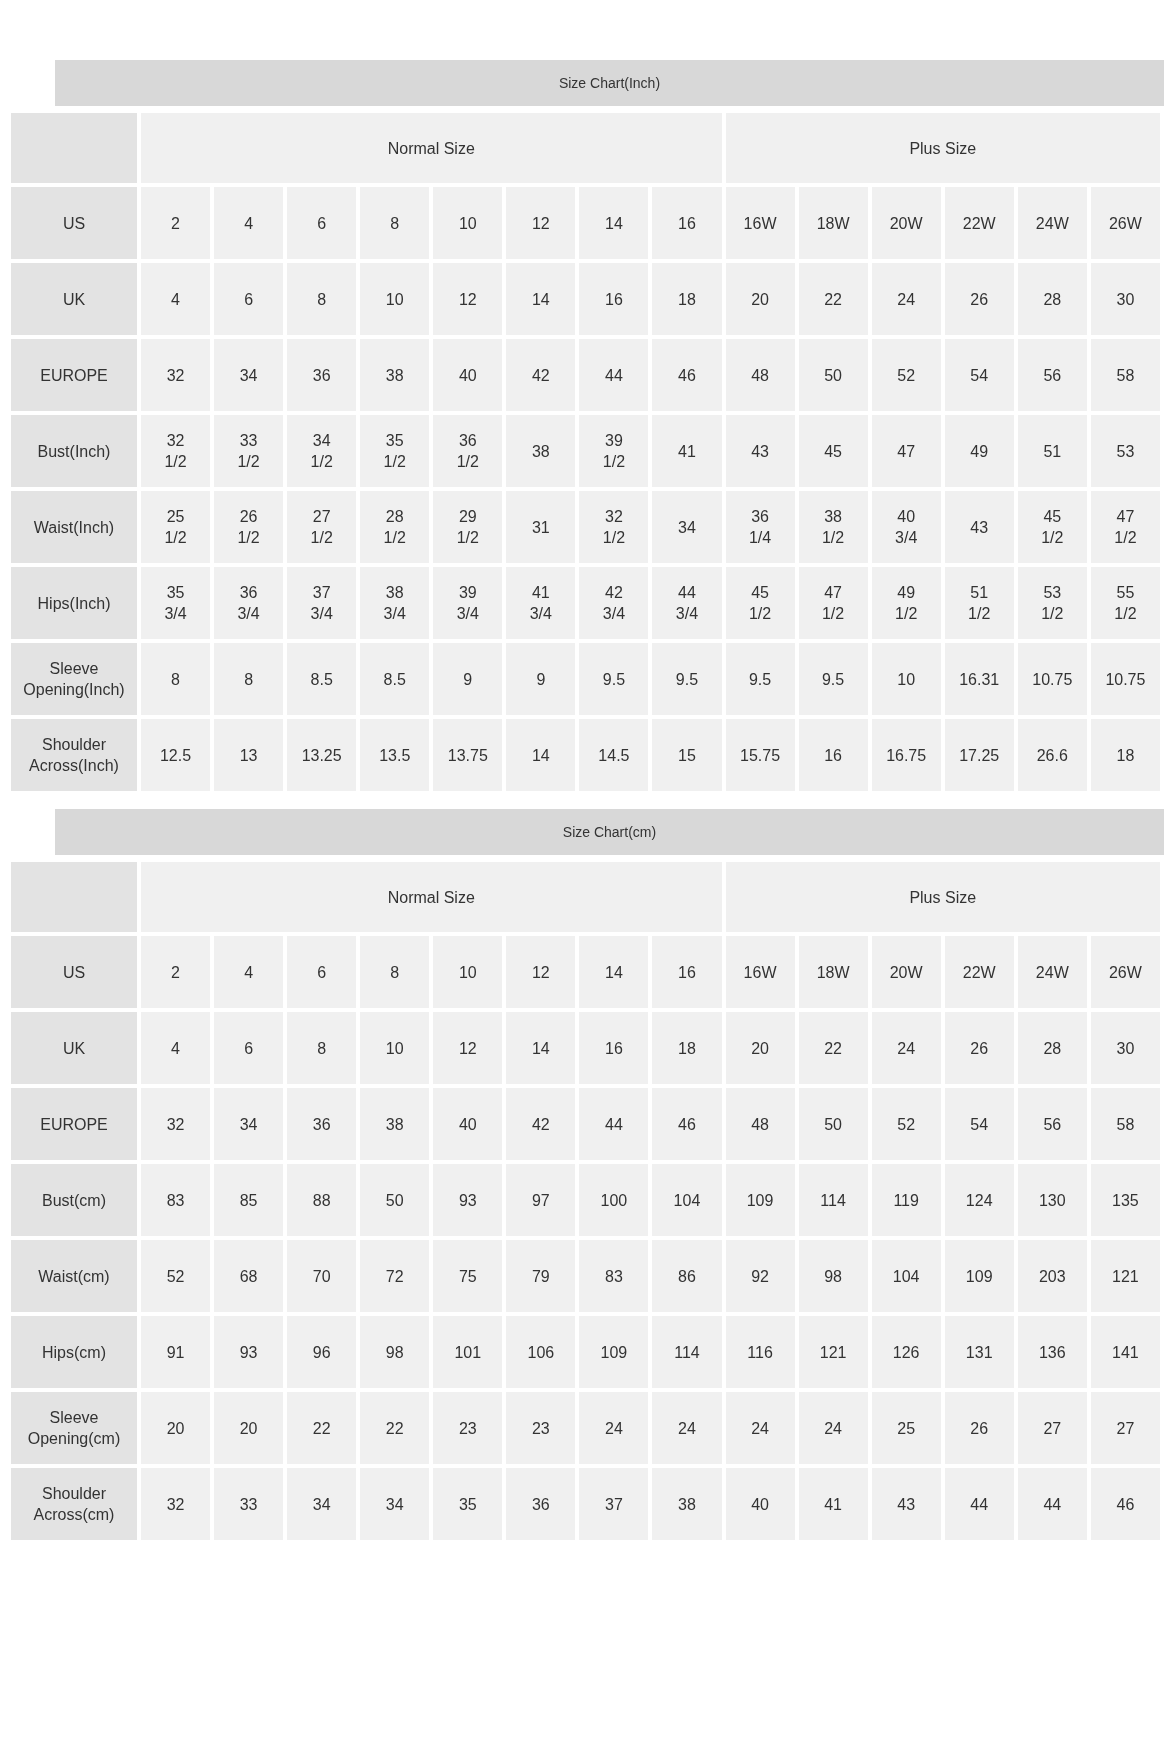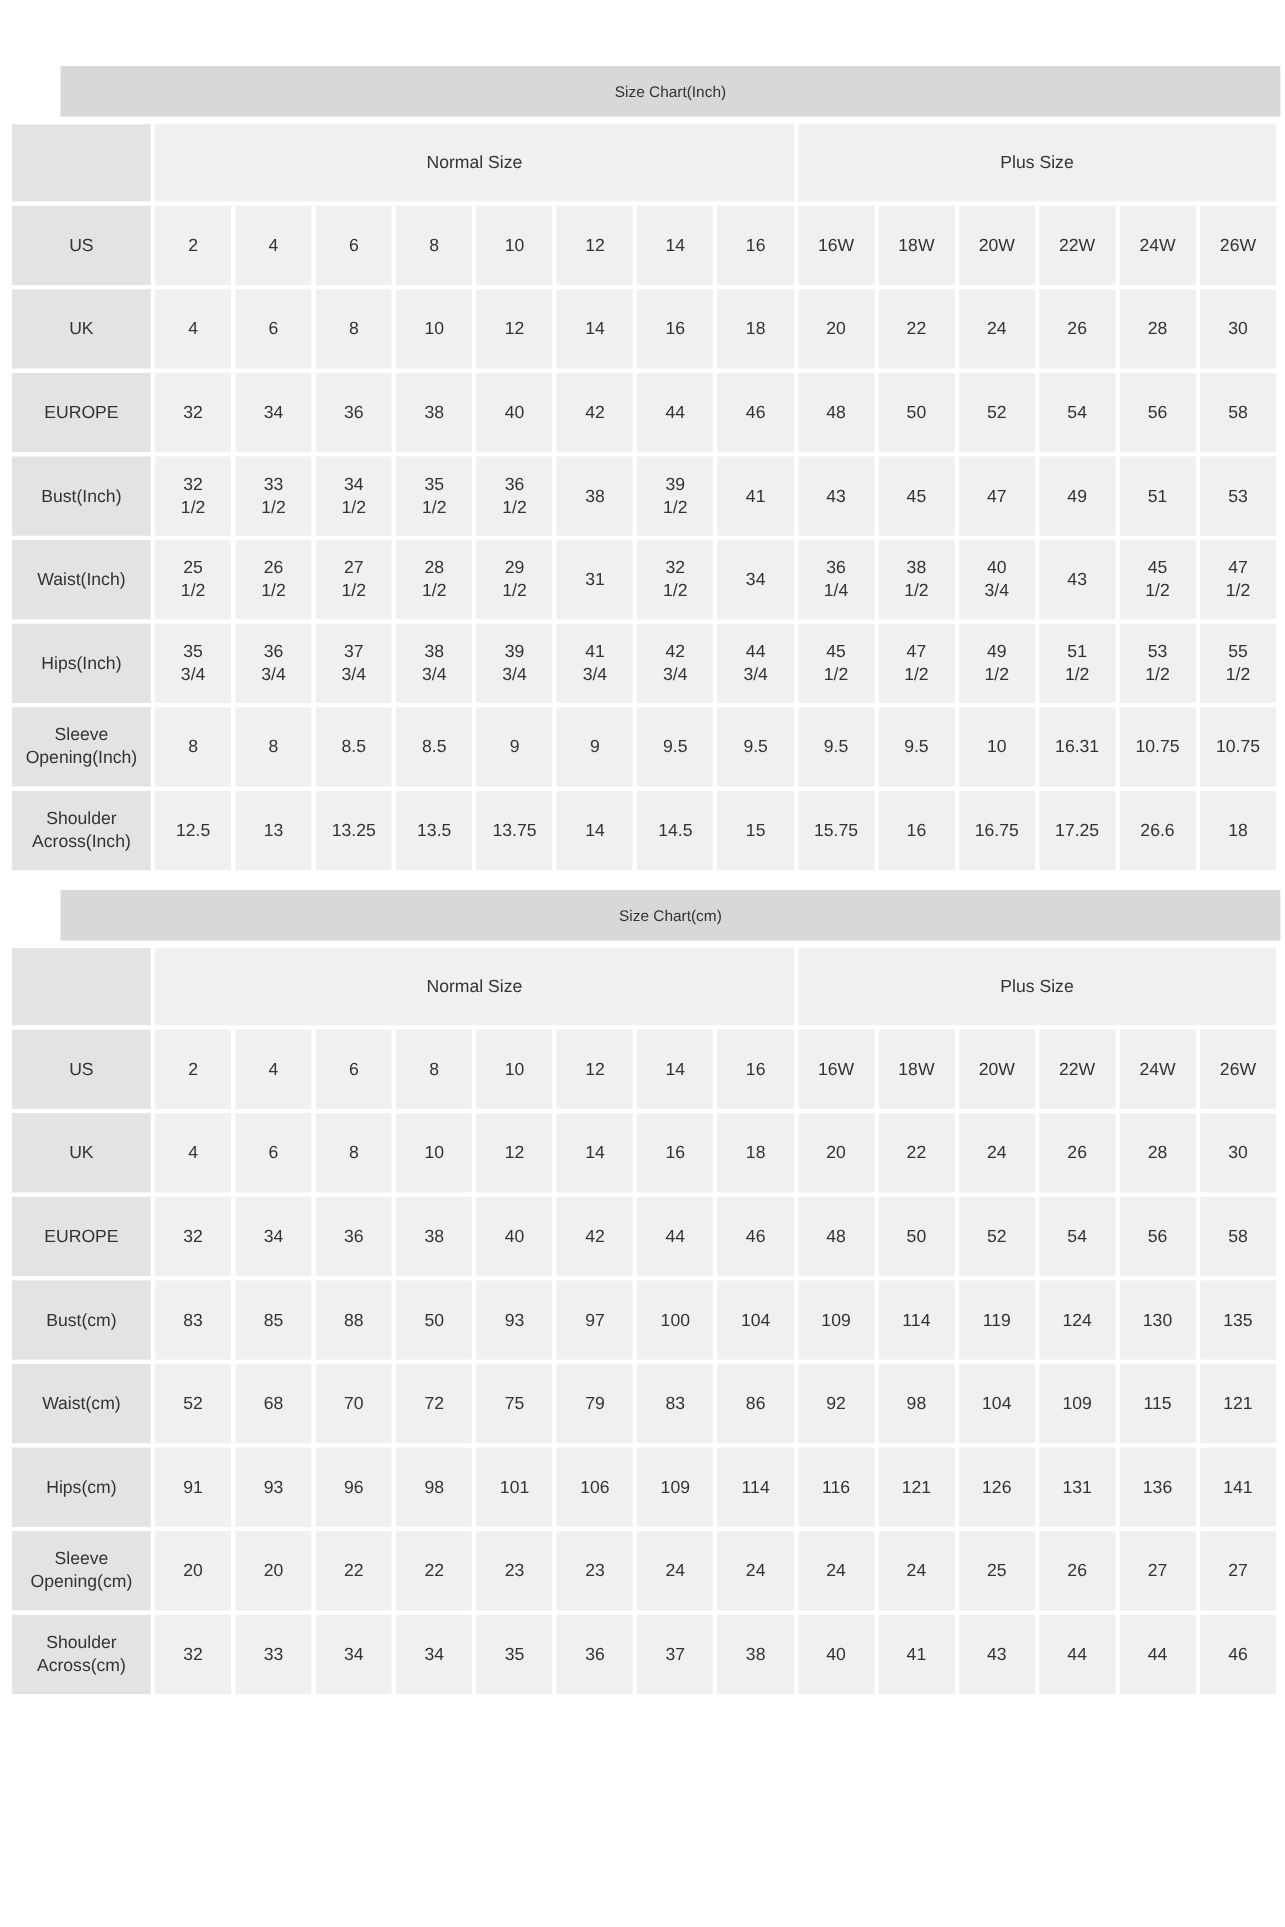--- a/index.html
+++ b/index.html
@@ -299,21 +299,21 @@
             <td class="cell">70</td>
             <td class="cell">72</td>
             <td class="cell">75</td>
             <td class="cell">79</td>
             <td class="cell">83</td>
             <td class="cell">86</td>
             <td class="cell">92</td>
             <td class="cell">98</td>
             <td class="cell">104</td>
             <td class="cell">109</td>
-            <td class="cell">115</td>
+            <td class="cell">203</td>
             <td class="cell">121</td>
           </tr>
           <tr>
             <th class="label">Hips(cm)</th>
             <td class="cell">91</td>
             <td class="cell">93</td>
             <td class="cell">96</td>
             <td class="cell">98</td>
             <td class="cell">101</td>
             <td class="cell">106</td>

